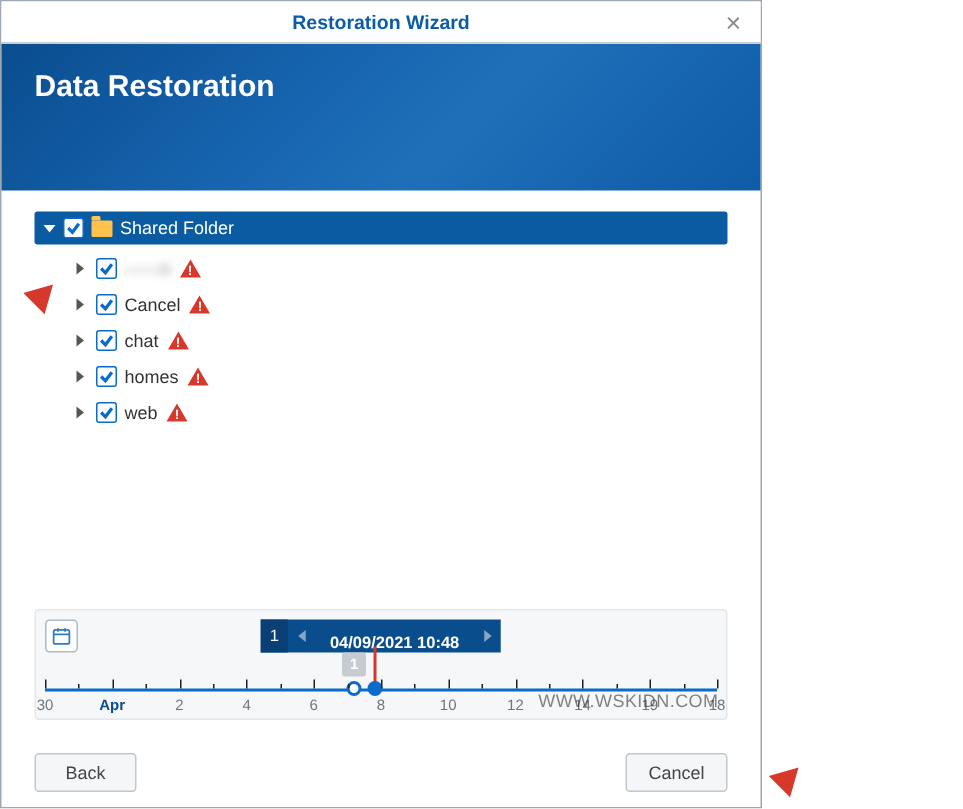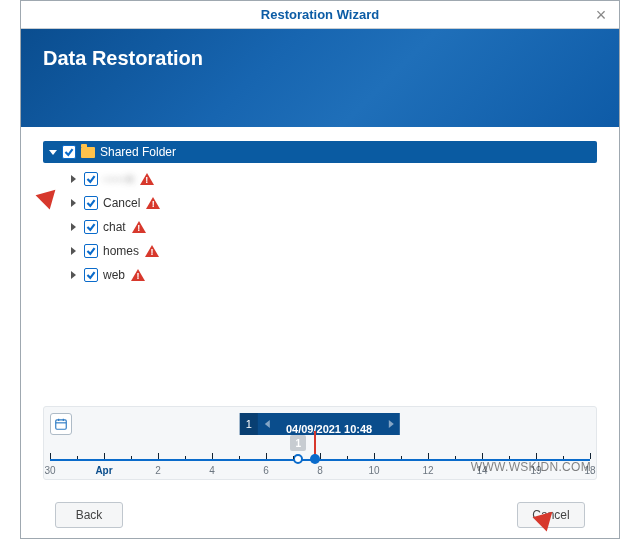--- a/index.html
+++ b/index.html
@@ -4,27 +4,26 @@
 <style>
 * { box-sizing: border-box; }
 body {
   margin: 0;
   font-family: Arial, Helvetica, sans-serif;
   font-size: 13px;
   background: #fff;
   color: #333;
 }
 .window {
-  width: 600px;
+  width: 508px;
   height: 539px;
   border: 1px solid #9fa8b0;
   position: relative;
   display: flex;
   flex-direction: column;
-  margin-left: 20px;
 }
 .titlebar {
   height: 28px;
   border-bottom: 1px solid #c8cdd2;
   background: #fff;
   display: flex;
   align-items: center;
   justify-content: center;
   position: relative;
 }
@@ -300,21 +299,21 @@
   justify-content: center;
   cursor: grab;
 }
 
 .footer {
   position: absolute;
   left: 0; right: 0; bottom: 0;
   height: 46px;
   display: flex;
   align-items: center;
-  padding: 0 34px;
+  padding: 0 22px;
 }
 .footer .spacer { flex: 1; }
 .btn {
   min-width: 68px;
   height: 26px;
   border: 1px solid #c0c7ce;
   background: #f5f6f7;
   border-radius: 3px;
   font-size: 12px;
   color: #444;

